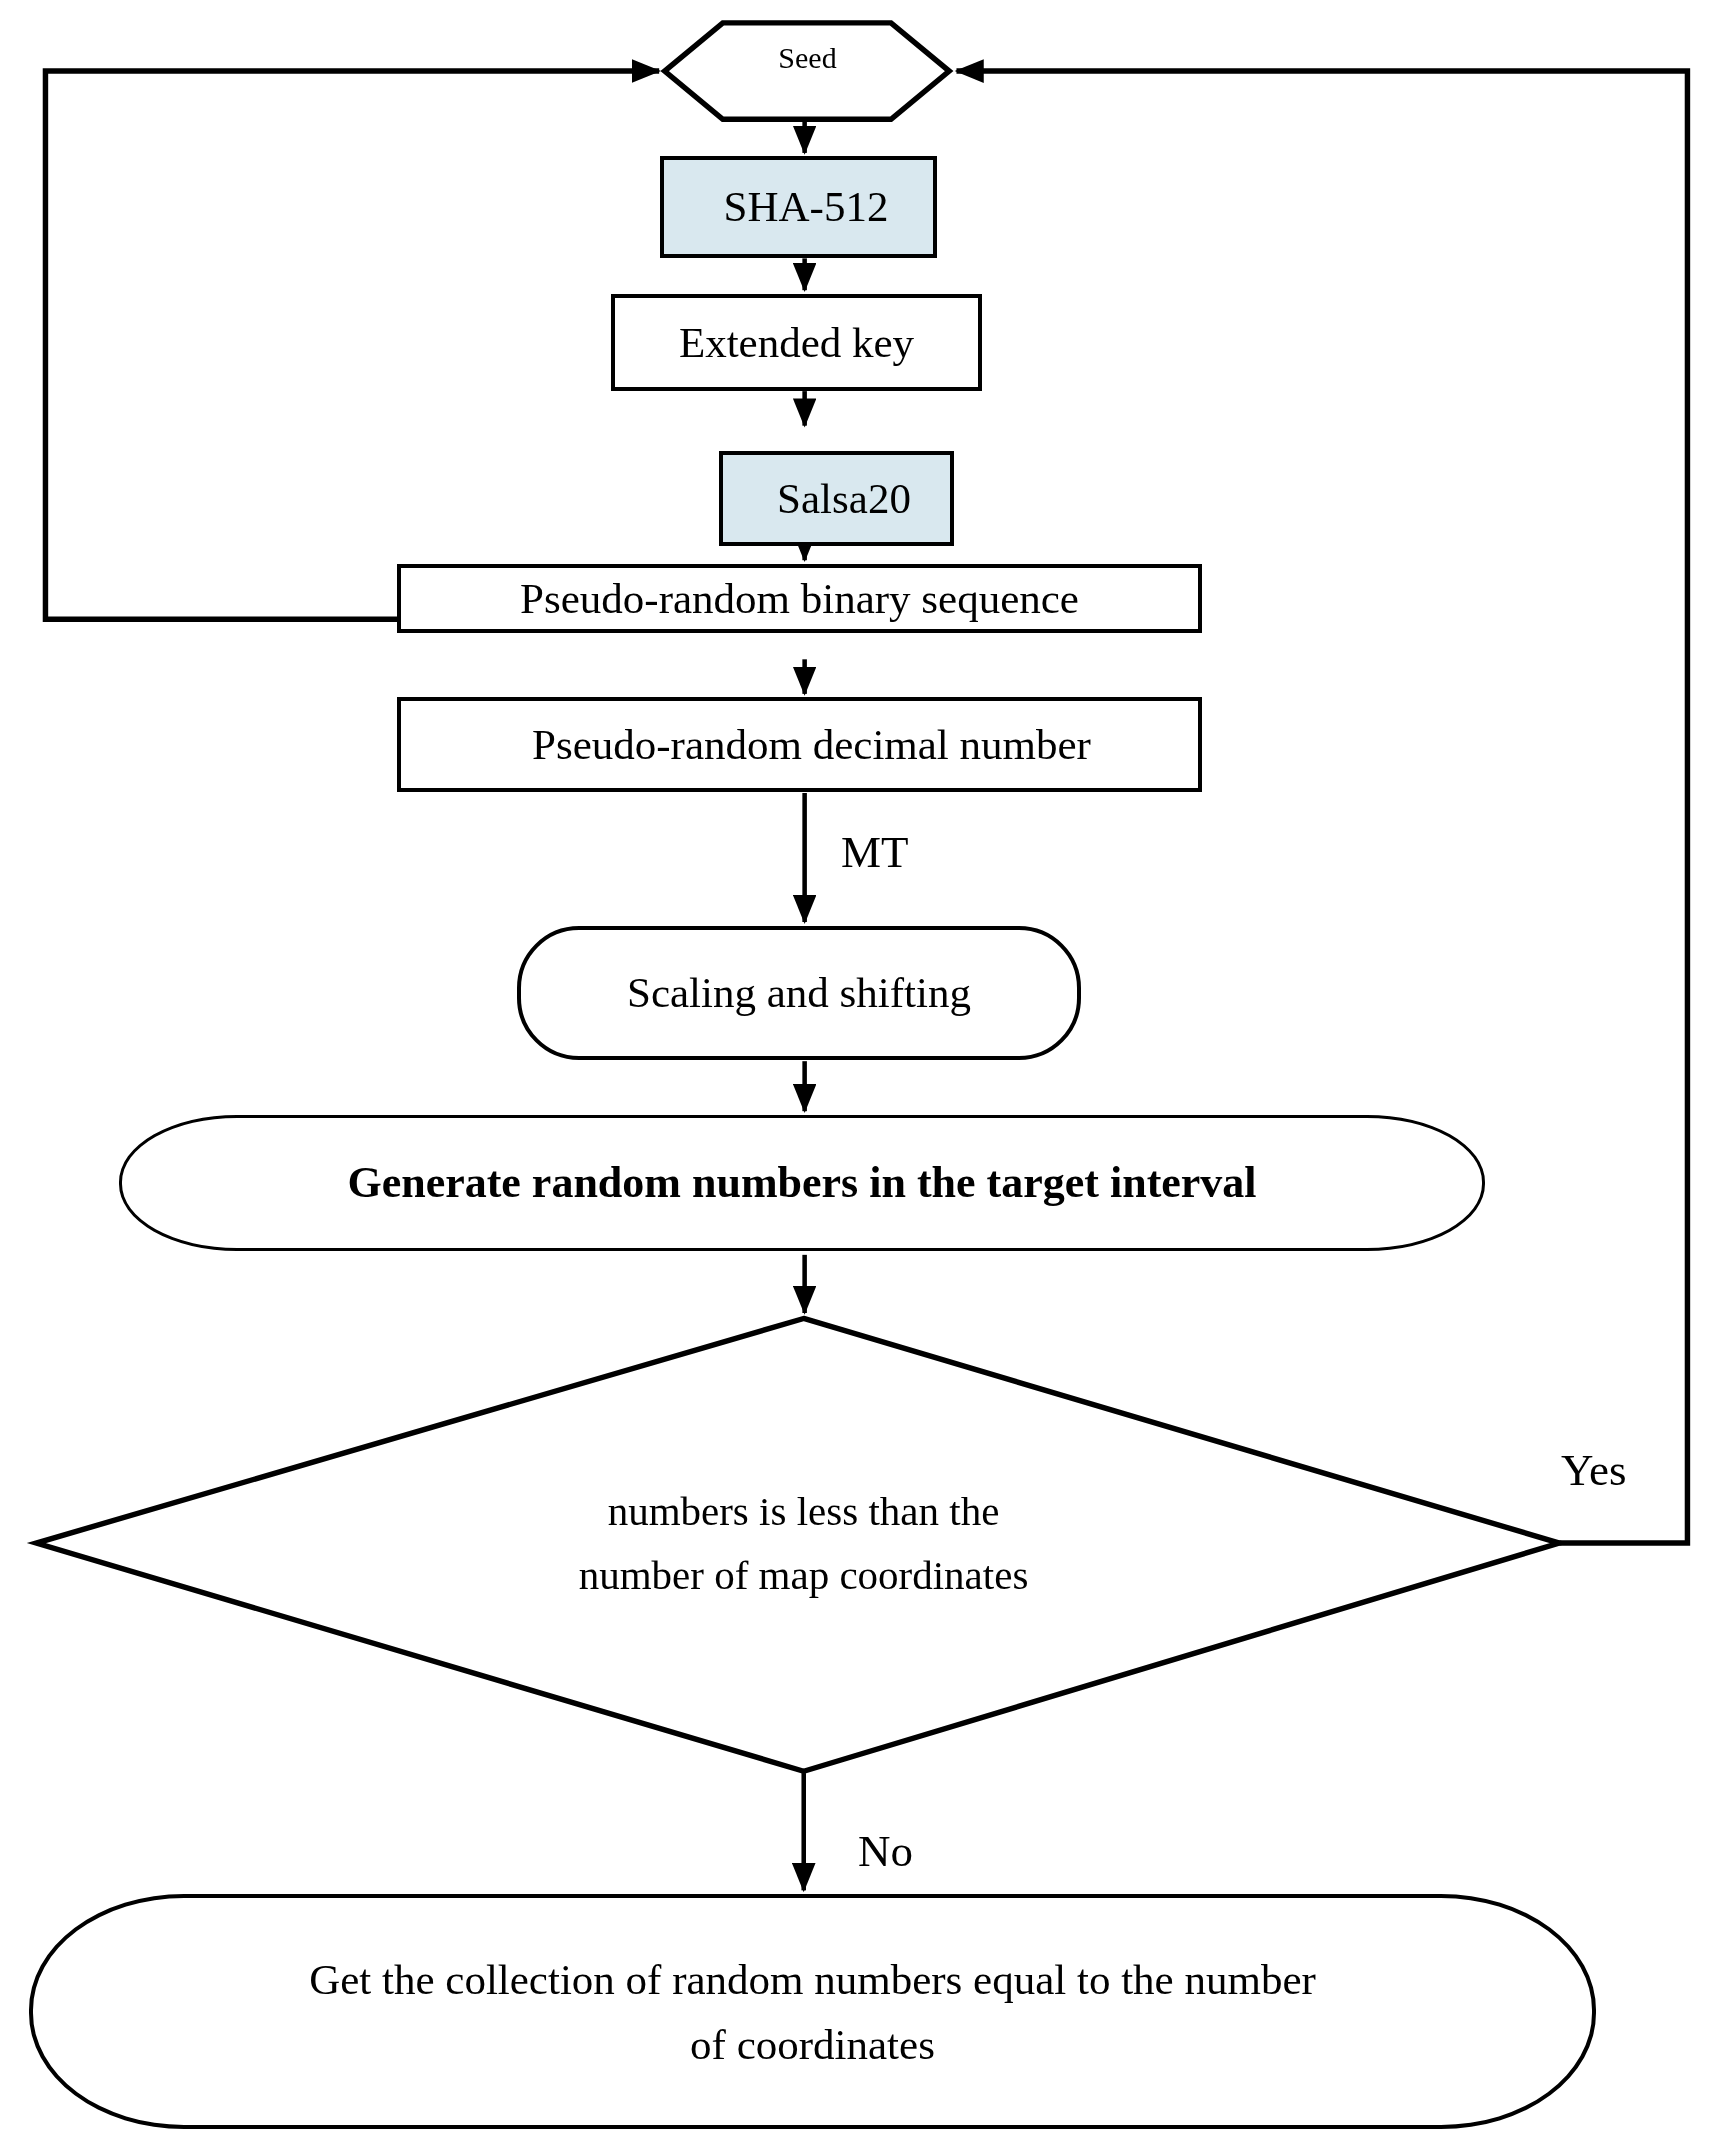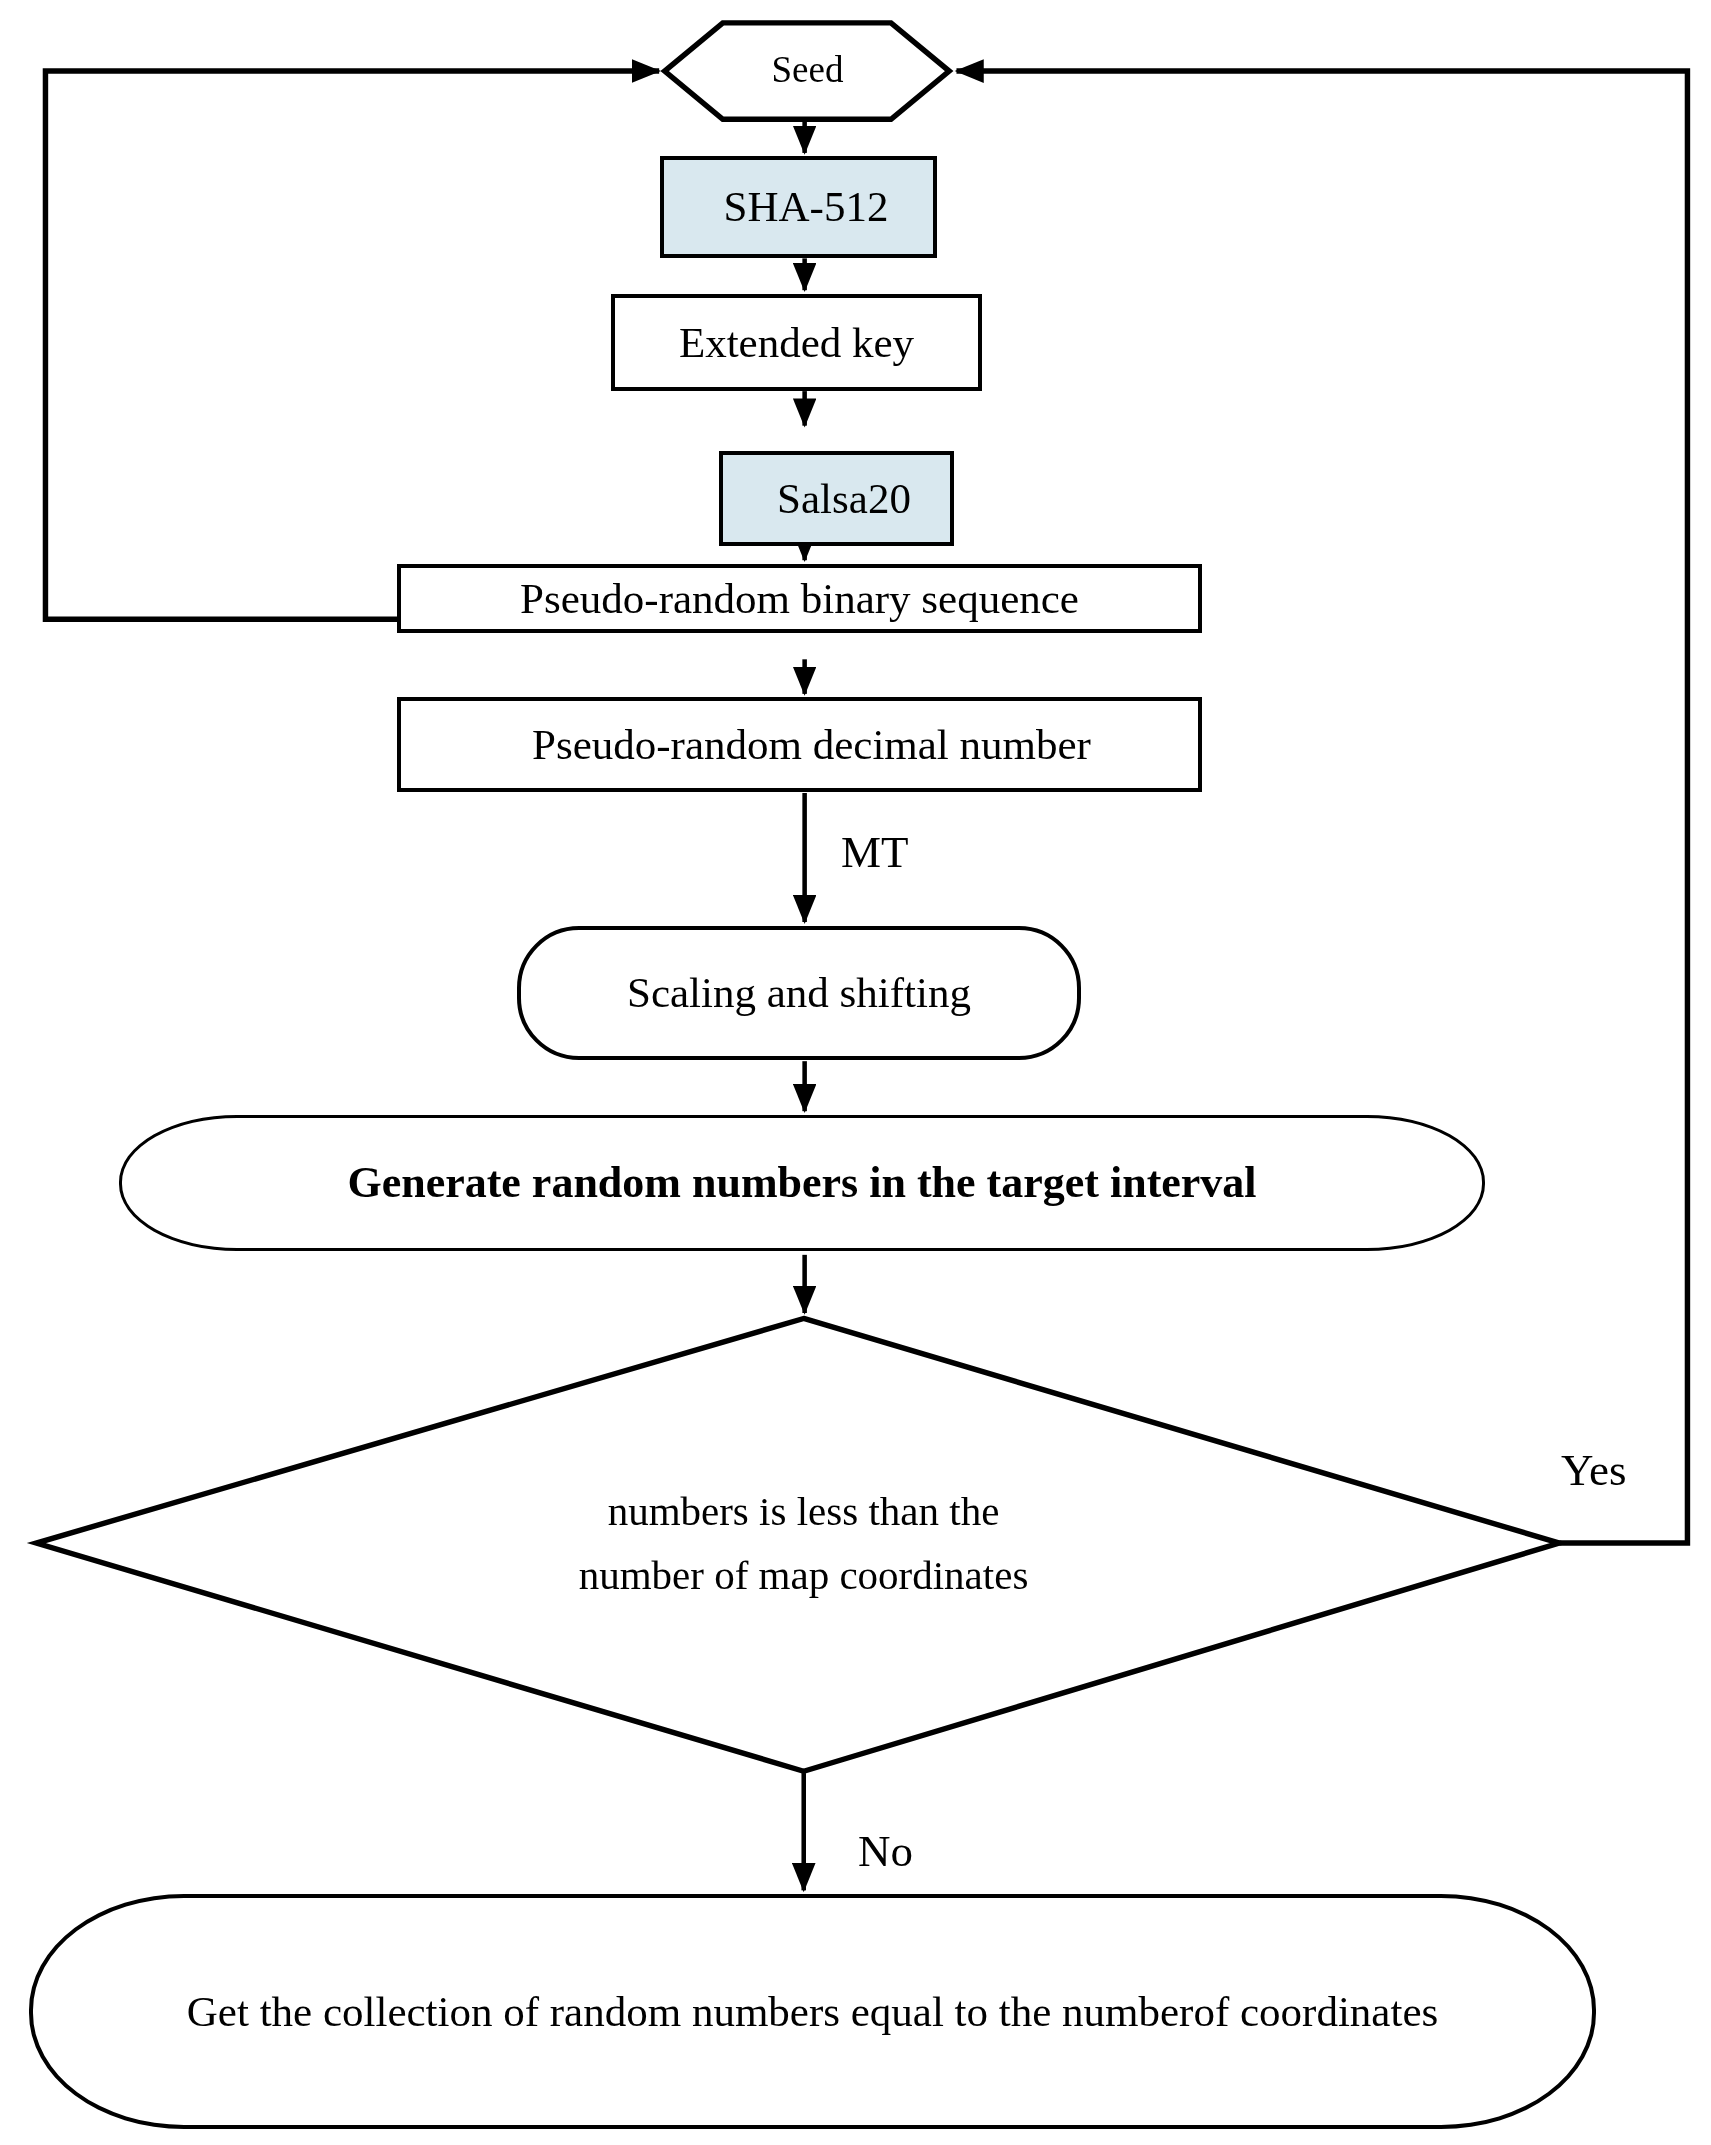--- a/index.html
+++ b/index.html
@@ -35,20 +35,21 @@
   .node.stadium { border-radius: 62px; border-width: 4.5px; }
   .node.bigellipse {
     border-radius: 118px / 67px;
     border-width: 3.6px;
     font-weight: bold;
     font-size: 44px;
   }
   .node.bottomellipse {
     border-radius: 155px / 116px;
     border-width: 4.5px;
+    flex-direction: column;
     font-size: 43px;
     line-height: 65px;
   }
   .freelabel {
     position: absolute;
     z-index: 3;
     font-size: 45px;
     white-space: nowrap;
   }
   .overlay-text {
@@ -89,21 +90,21 @@
     <path d="M885 284 L885 319" stroke="#000" stroke-width="5" marker-end="url(#ah)"></path>
     <path d="M885 430 L885 468" stroke="#000" stroke-width="5" marker-end="url(#ah)"></path>
     <path d="M885 577 L885 616" stroke="#000" stroke-width="5" marker-end="url(#ah)"></path>
     <path d="M885 725 L885 763" stroke="#000" stroke-width="5" marker-end="url(#ah)"></path>
     <path d="M885 872 L885 1014" stroke="#000" stroke-width="5" marker-end="url(#ah)"></path>
     <path d="M885 1167 L885 1222" stroke="#000" stroke-width="5" marker-end="url(#ah)"></path>
     <path d="M885 1380 L885 1444" stroke="#000" stroke-width="5" marker-end="url(#ah)"></path>
     <path d="M884 1950 L884 2079" stroke="#000" stroke-width="5" marker-end="url(#ah)"></path>
   </svg>
 
-  <div class="overlay-text" style="left:665px; top:21px; width:285px; height:96px; font-size:37px;">
+  <div class="overlay-text" style="left:665px; top:10px; width:285px; height:96px; font-size:30px;">
     <span>Seed</span>
   </div>
 
   <div class="node highlight" style="left:660px; top:156px; width:277px; height:102px;">
     <span>SHA-512</span>
   </div>
 
   <div class="node" style="left:611px; top:294px; width:371px; height:97px;">
     <span>Extended key</span>
   </div>

